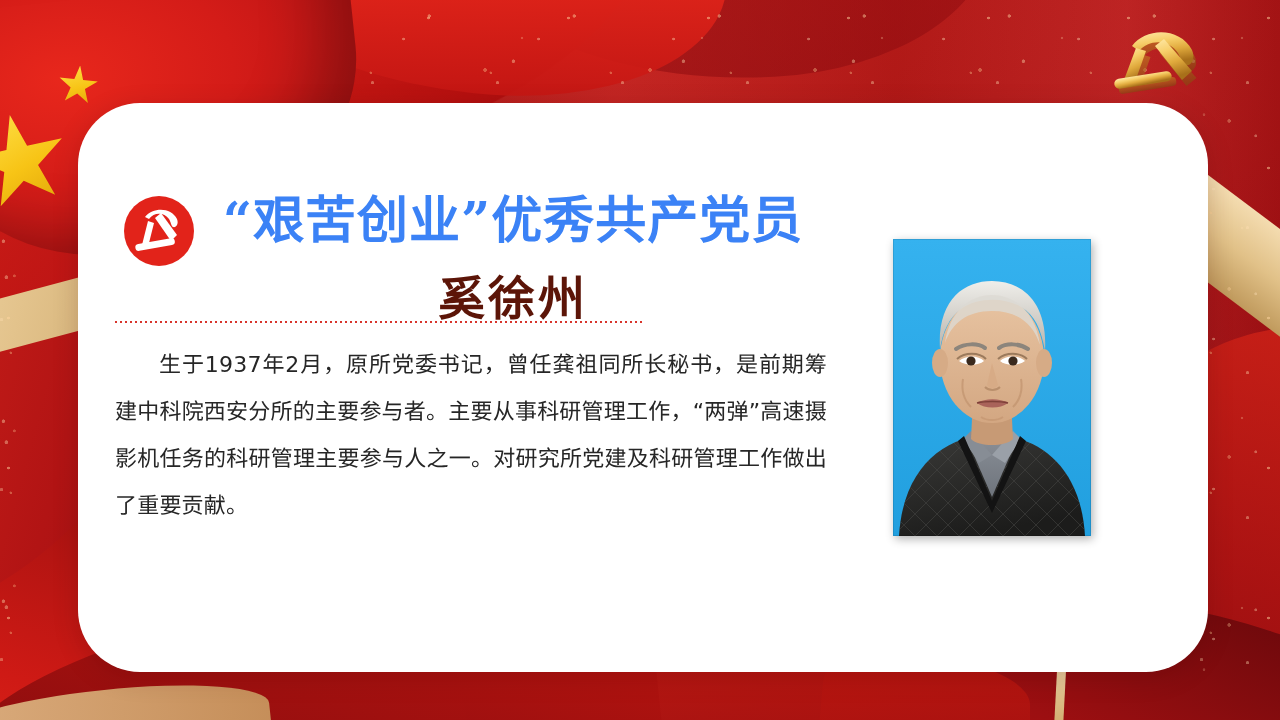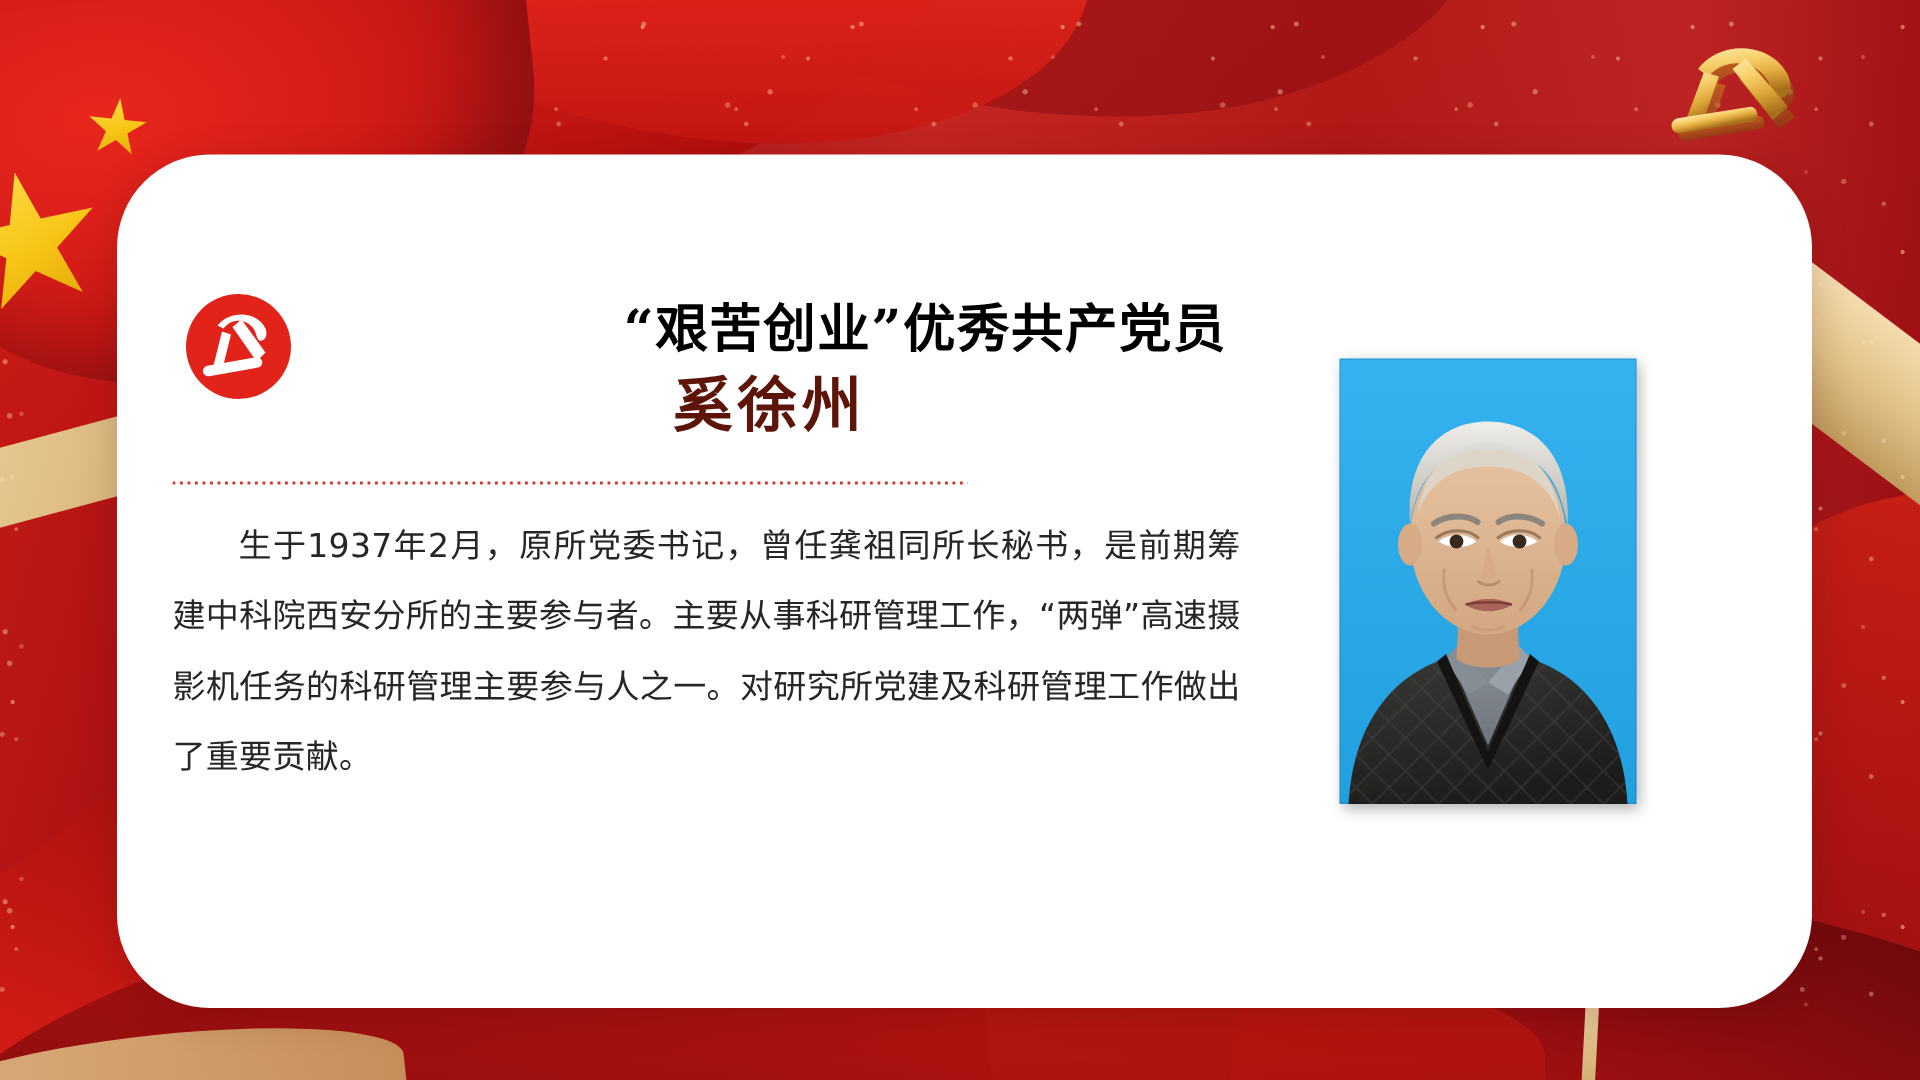--- a/index.html
+++ b/index.html
@@ -209,34 +209,34 @@
     width:72px; height:72px;
   }
   .title-block {
     position:absolute; left:130px; top:92px;
     width:610px;
     text-align:center;
   }
   .title-main {
     font-family:"DejaVu Serif","Liberation Serif",serif;
     font-weight:700;
-    font-size:35px;
+    font-size:51px;
     line-height:50px;
     letter-spacing:1px;
-    color:#000000;
+    color:#3b82f6;
     white-space:nowrap;
-    text-align:right;
   }
   .title-name {
     font-family:"DejaVu Serif","Liberation Serif",serif;
     font-weight:700;
-    font-size:40px;
+    font-size:47px;
     line-height:52px;
     letter-spacing:3px;
     color:#5c1508;
+    margin-top:28px;
   }
 
   .divider {
     position:absolute;
     left:37px; top:218px;
     width:530px; height:2px;
     background-image:linear-gradient(90deg,#d8352c 0 2px, transparent 2px 5px);
     background-size:5px 2px;
     background-repeat:repeat-x;
   }

